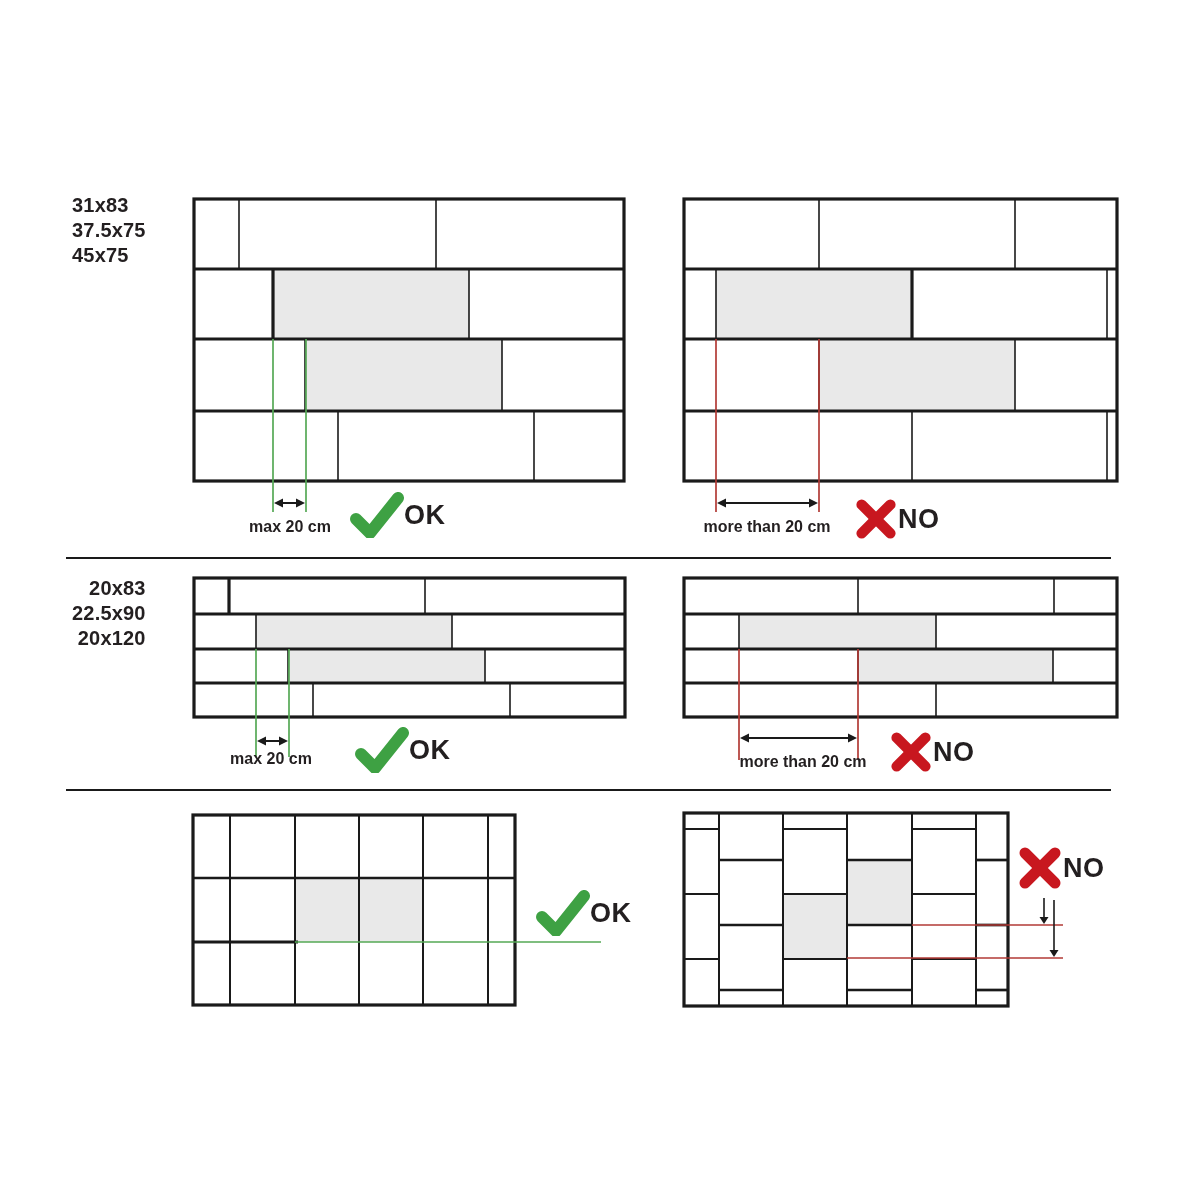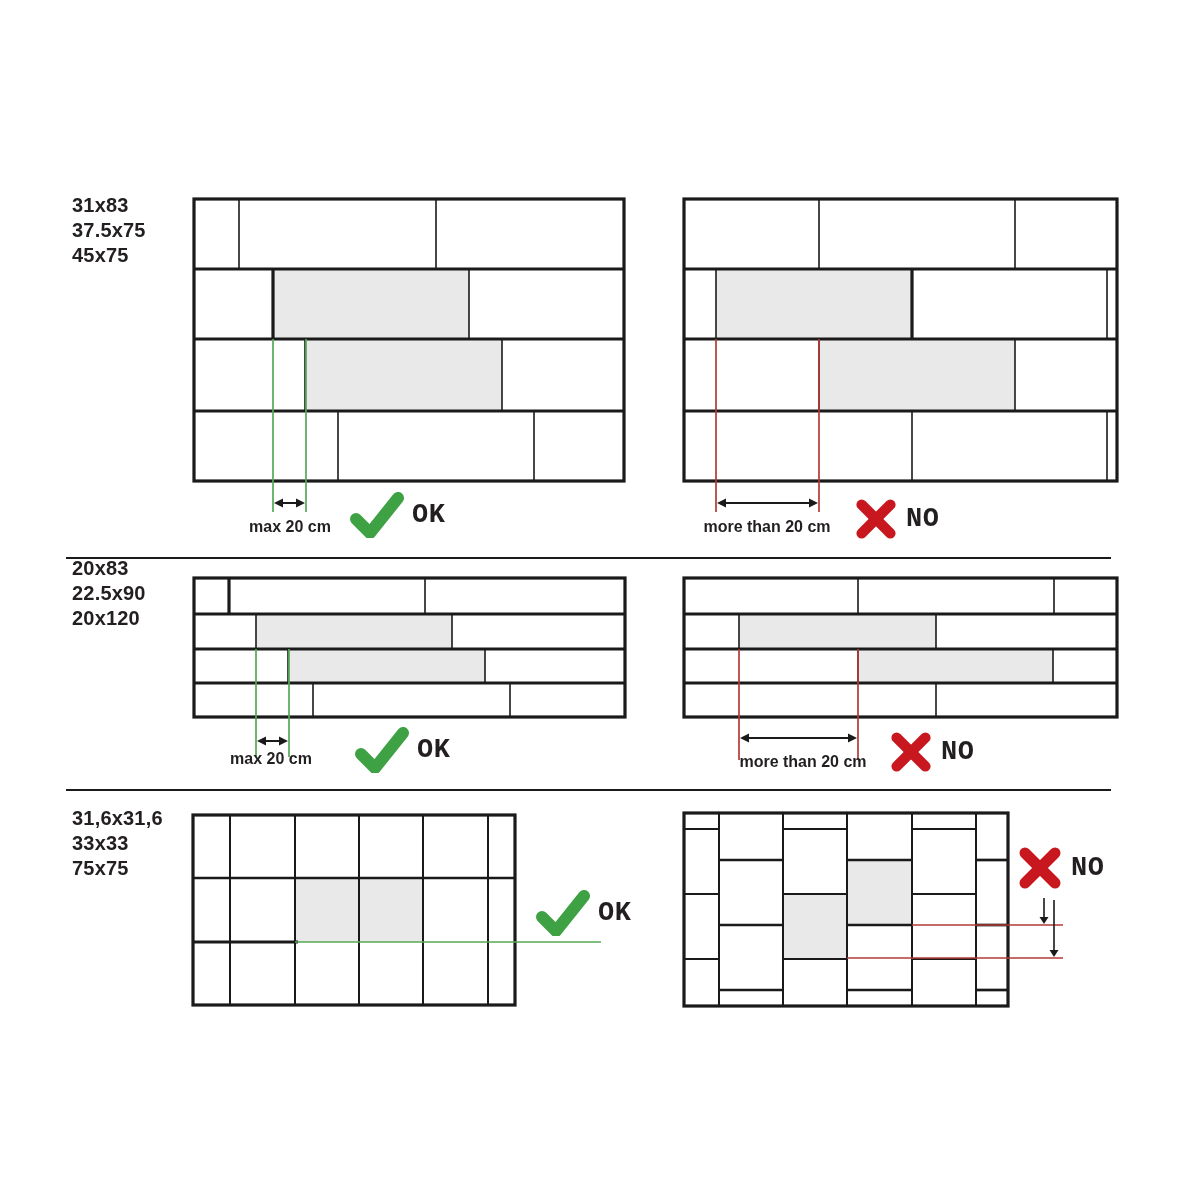--- a/index.html
+++ b/index.html
@@ -3,21 +3,21 @@
 <meta charset="utf-8">
 <style>
   html,body{margin:0;padding:0;background:#fff;}
   .page{position:relative;width:1200px;height:1200px;background:#ffffff;
         font-family:"Liberation Sans",sans-serif;overflow:hidden;}
   #geom{position:absolute;left:0;top:0;}
   .sizes{position:absolute;left:72px;color:#231f20;font-size:20px;font-weight:700;
          line-height:25px;letter-spacing:.2px;}
   .mlabel{position:absolute;transform:translateX(-50%);font-size:16px;font-weight:700;
           color:#231f20;white-space:nowrap;}
-  .verdict{position:absolute;display:flex;align-items:center;gap:8px;font-family:Liberation Mono, monospace;}
+  .verdict{position:absolute;display:flex;align-items:center;}
   .vtext{font-size:27px;font-weight:700;color:#231f20;letter-spacing:.5px;}
   .check path{fill:none;stroke:#3ea143;stroke-width:12;stroke-linecap:round;stroke-linejoin:round;}
   .cross path{fill:none;stroke:#c8171f;stroke-width:11;stroke-linecap:round;}
   .divider{position:absolute;left:66px;width:1045px;height:1.6px;background:#1a1a1a;}
 </style>
 </head>
 <body>
 
 <div class="page">
 
@@ -156,29 +156,24 @@
     </svg>
 
   <div class="divider" style="top:557px"></div>
   <div class="divider" style="top:789px"></div>
 
   <div class="sizes" style="top: 193px; color: rgb(35, 31, 32);">
     <div>31x83</div>
     <div>37.5x75</div>
     <div>45x75</div>
   </div>
-  <div class="sizes" style="top: 556px; color: rgb(35, 31, 32);">
+  <div class="sizes" style="top: 576px; color: rgb(35, 31, 32); text-align: right;">
     <div>20x83</div>
     <div>22.5x90</div>
     <div>20x120</div>
-  </div>
-  <div class="sizes" style="top: 806px; color: rgb(35, 31, 32);">
-    <div>31,6x31,6</div>
-    <div>33x33</div>
-    <div>75x75</div>
   </div>
 
   <span class="mlabel" style="left: 290px; top: 518px; color: rgb(35, 31, 32);">max 20 cm</span>
   <span class="mlabel" style="left: 767px; top: 518px; color: rgb(35, 31, 32);">more than 20 cm</span>
   <span class="mlabel" style="left: 271px; top: 750px; color: rgb(35, 31, 32);">max 20 cm</span>
   <span class="mlabel" style="left: 803px; top: 753px; color: rgb(35, 31, 32);">more than 20 cm</span>
 
   <div class="verdict" style="left:350px;top:492px">
     <svg class="check" width="54" height="46" viewBox="0 0 54 46">
       <path d="M6 27 L20 41 L48 6" style="stroke: rgb(62, 161, 67);"></path>

